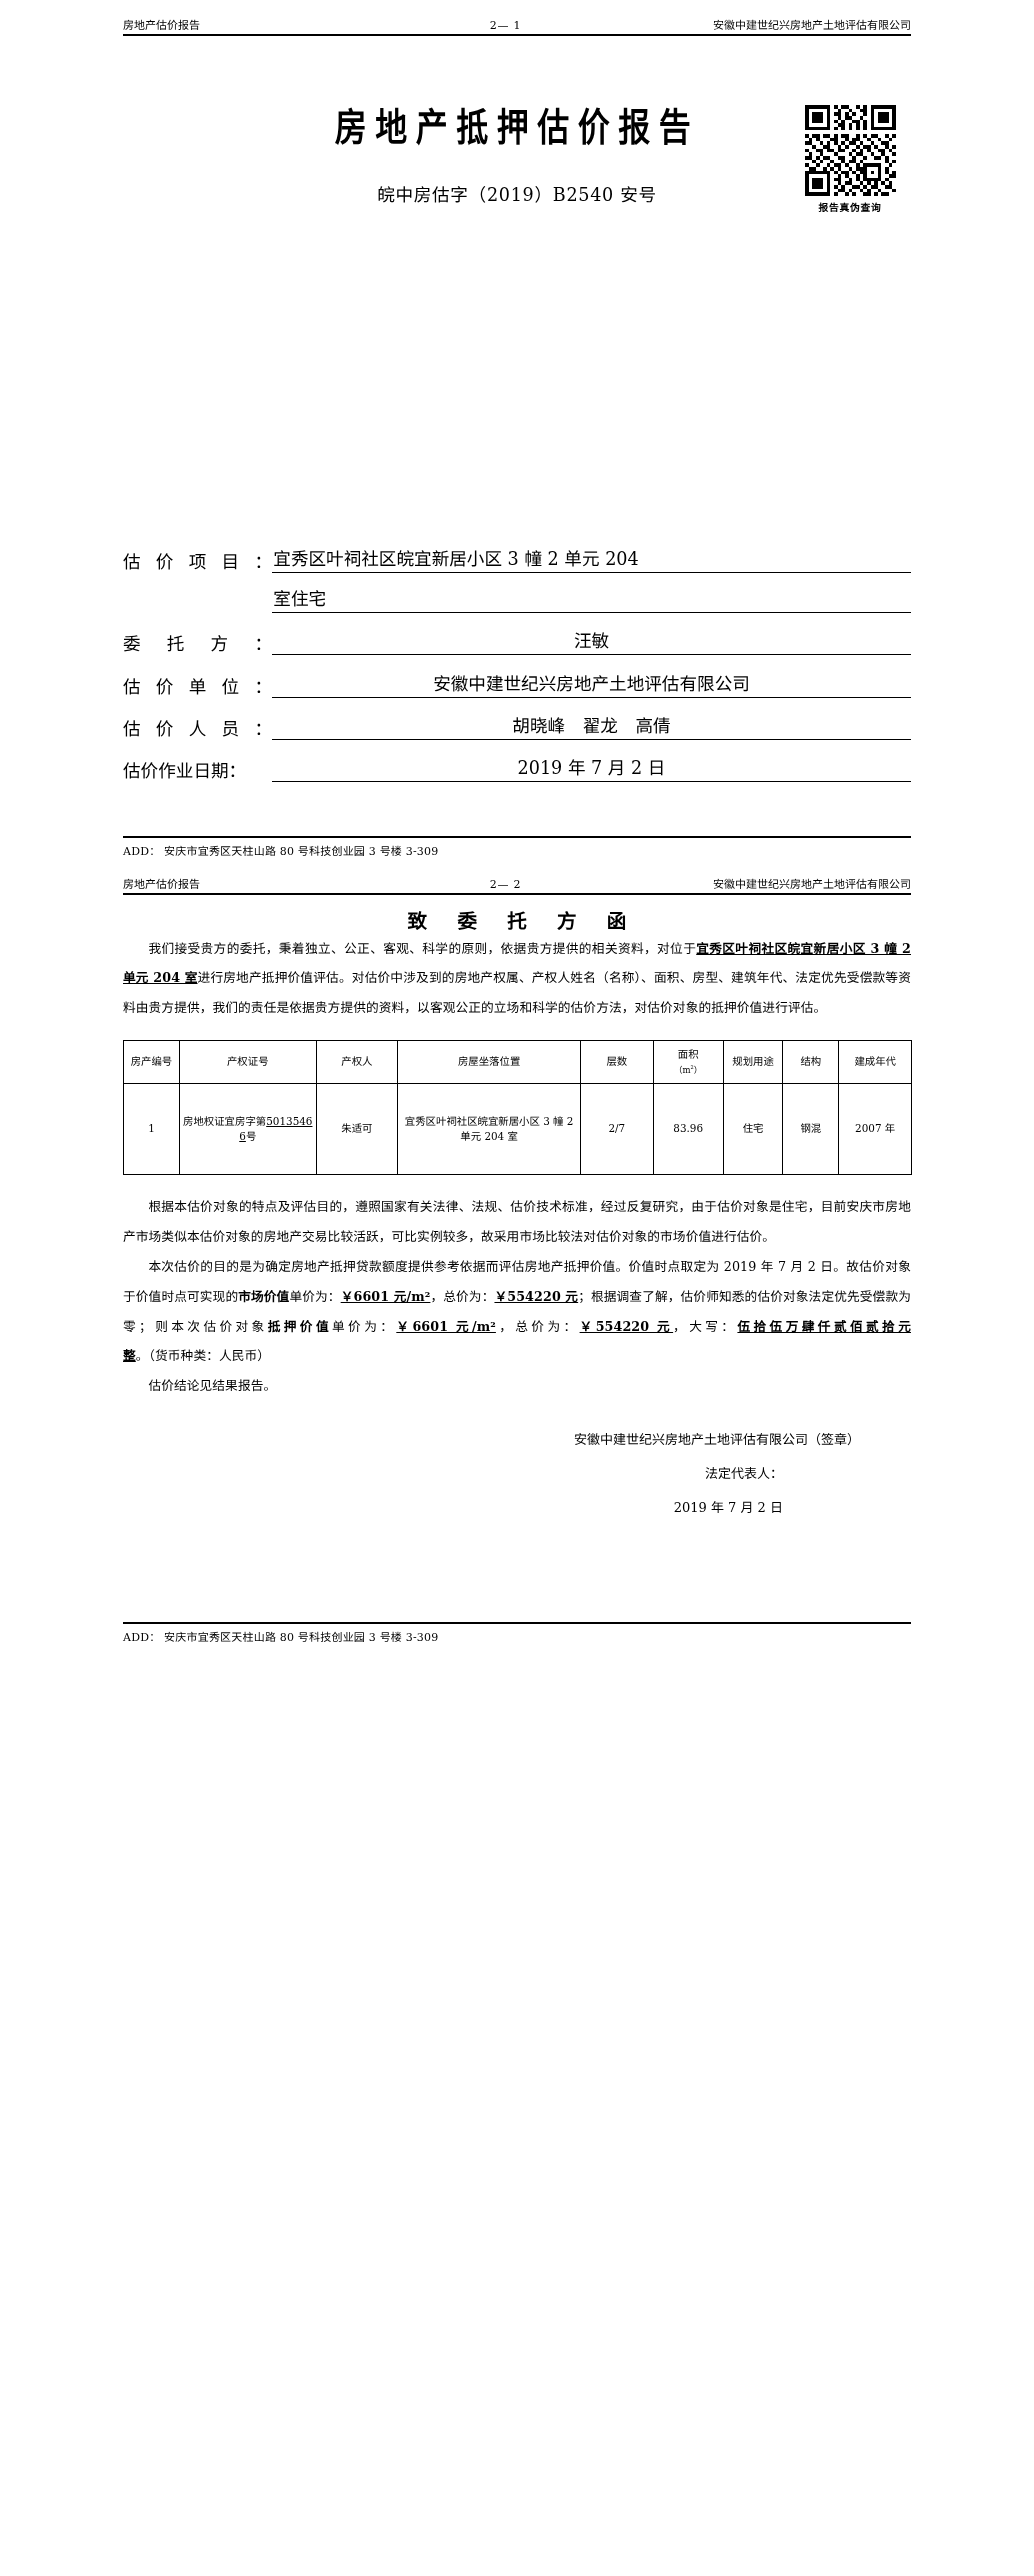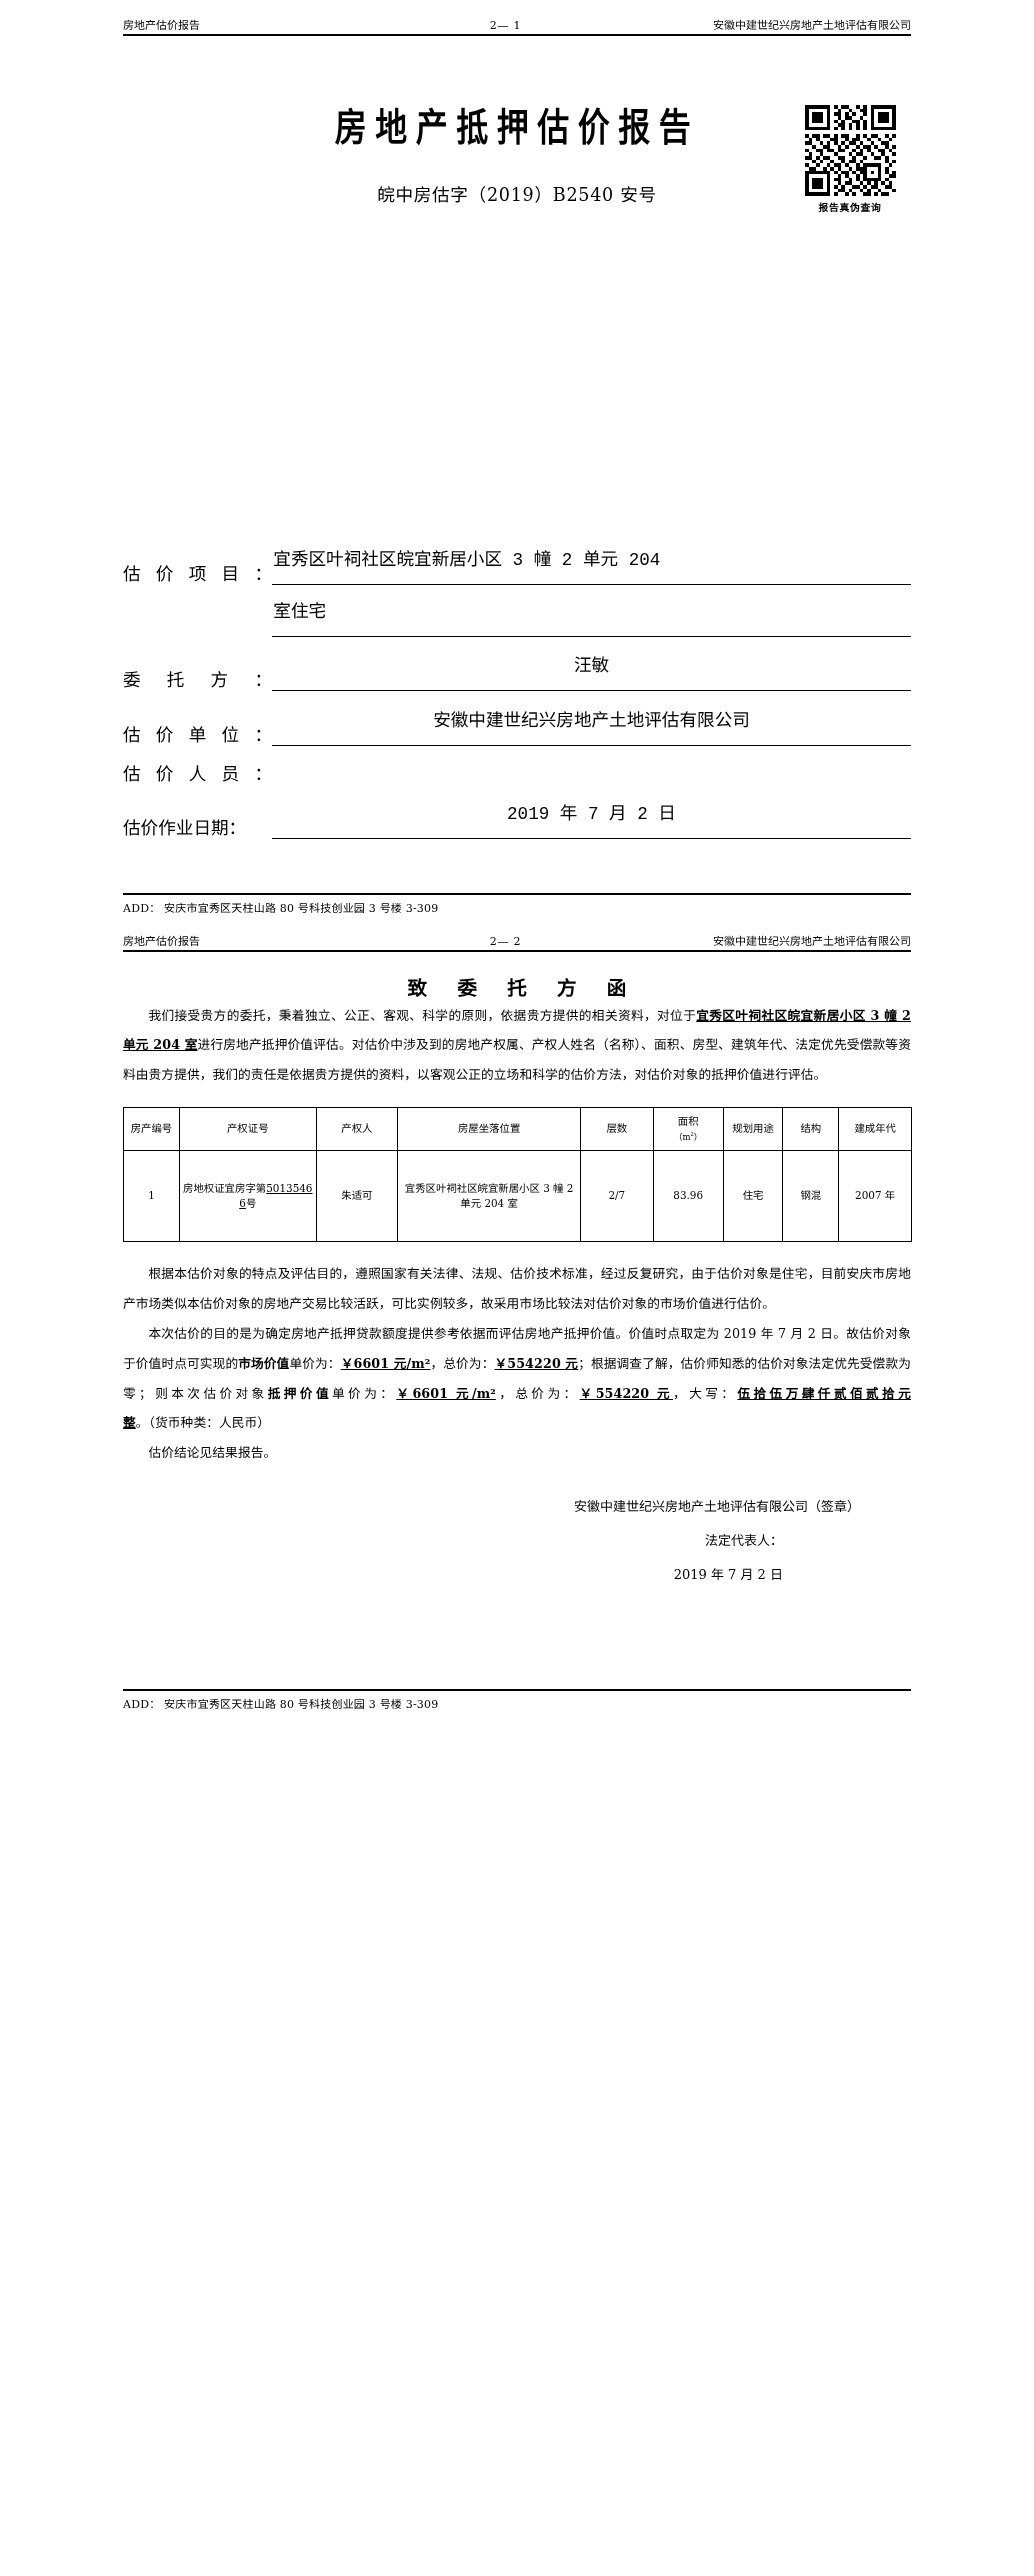--- a/index.html
+++ b/index.html
@@ -103,35 +103,34 @@
   }
   .info-label.spread {
     display: flex;
     justify-content: space-between;
   }
   .info-label.spread > span:last-child { letter-spacing: 0; }
   .info-value {
     flex: 1 1 auto;
     border-bottom: 1.6px solid #000;
     text-align: center;
-    padding-bottom: 14px;
+    padding-bottom: 2px;
     min-height: 22px;
     white-space: nowrap;
-    font-family: Liberation Mono, monospace;
   }
   .info-value.cont {
     text-align: left;
     padding-left: 1.3px;
   }
   .info-row.continued { margin-top: -2.6px; }
   .info-row.continued .info-label { flex: 0 0 149px; }
 
   
   .letter-title {
-    margin-top: 20px;
+    margin-top: 10px;
     text-align: center;
     font-size: 19.6px;
     font-weight: bold;
     letter-spacing: 11.7px;
     text-indent: 11.7px;
   }
   .salutation {
     margin: 19.6px 123px 0 123px;
     font-size: 12.4px;
     font-weight: bold;
@@ -434,20 +433,21 @@
     </div>
 
     <div class="info-row">
       <div class="info-label spread">
         <span>估</span>
         <span>价</span>
         <span>人</span>
         <span>员</span>
         <span>：</span>
       </div>
+      <div class="info-value">胡晓峰　翟龙　高倩</div>
     </div>
 
     <div class="info-row">
       <div class="info-label">估价作业日期：</div>
       <div class="info-value">2019 年 7 月 2 日</div>
     </div>
 
   </div>
 
   <div class="spacer-md"></div>

